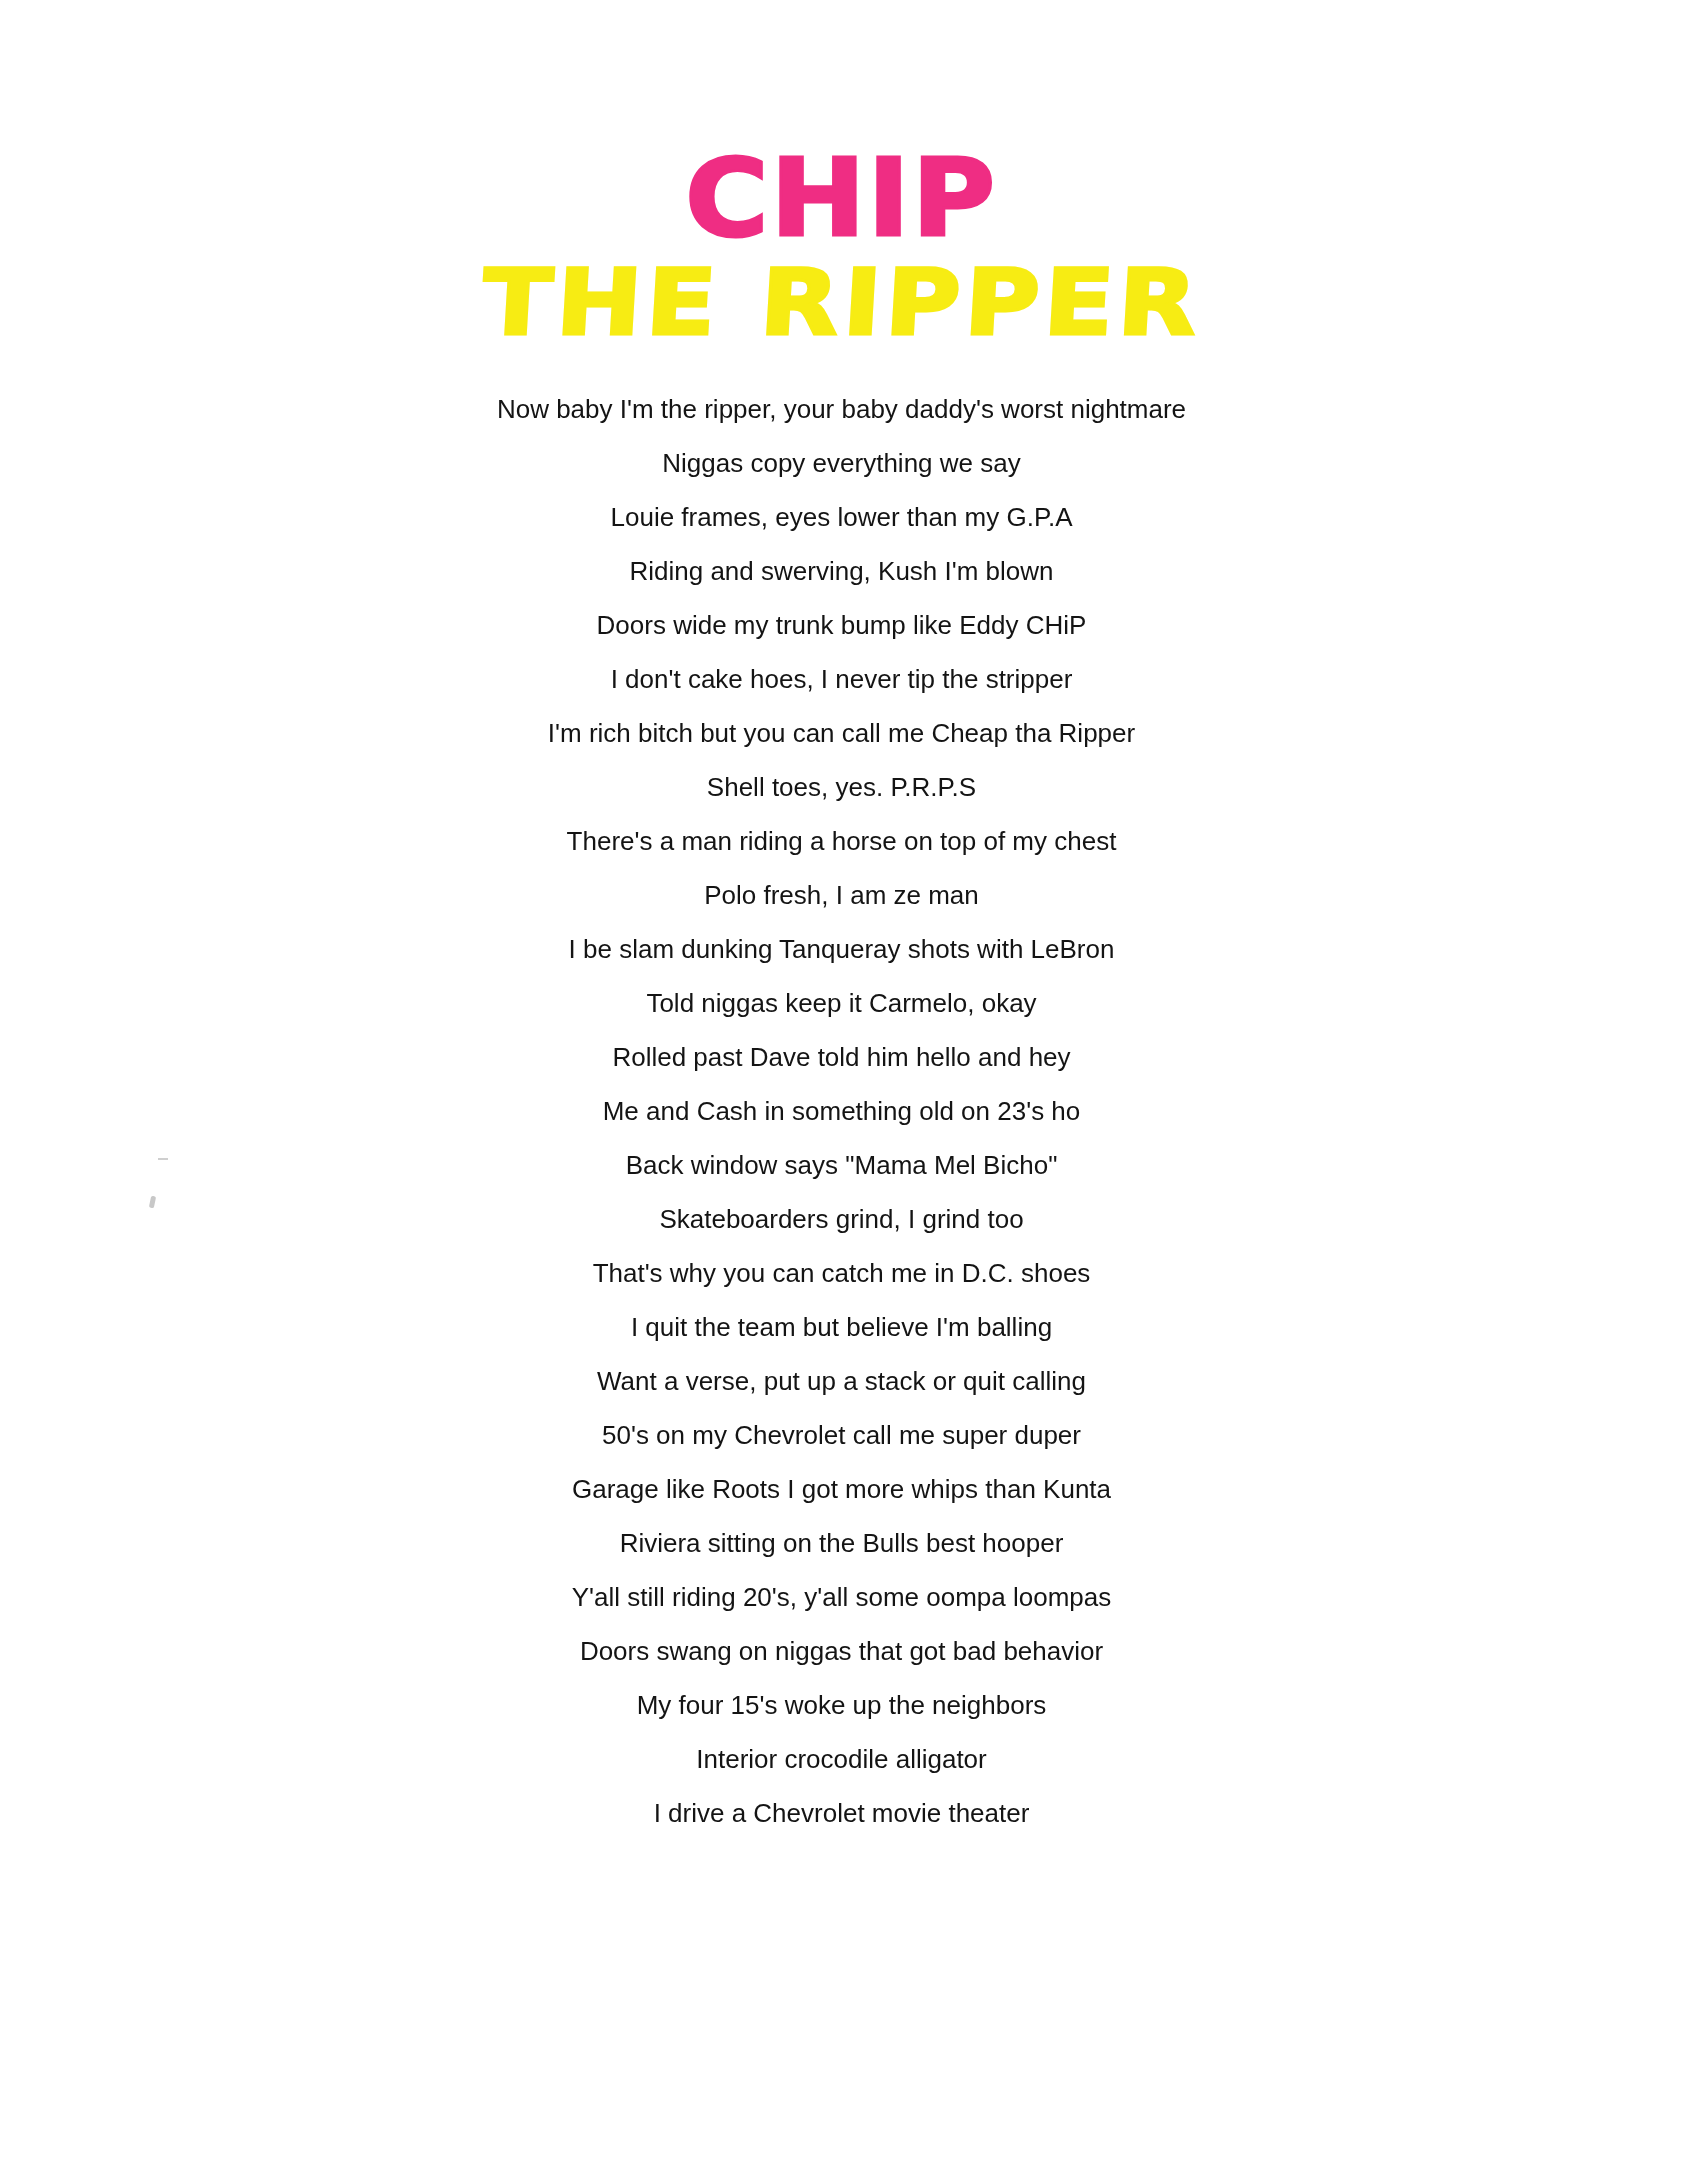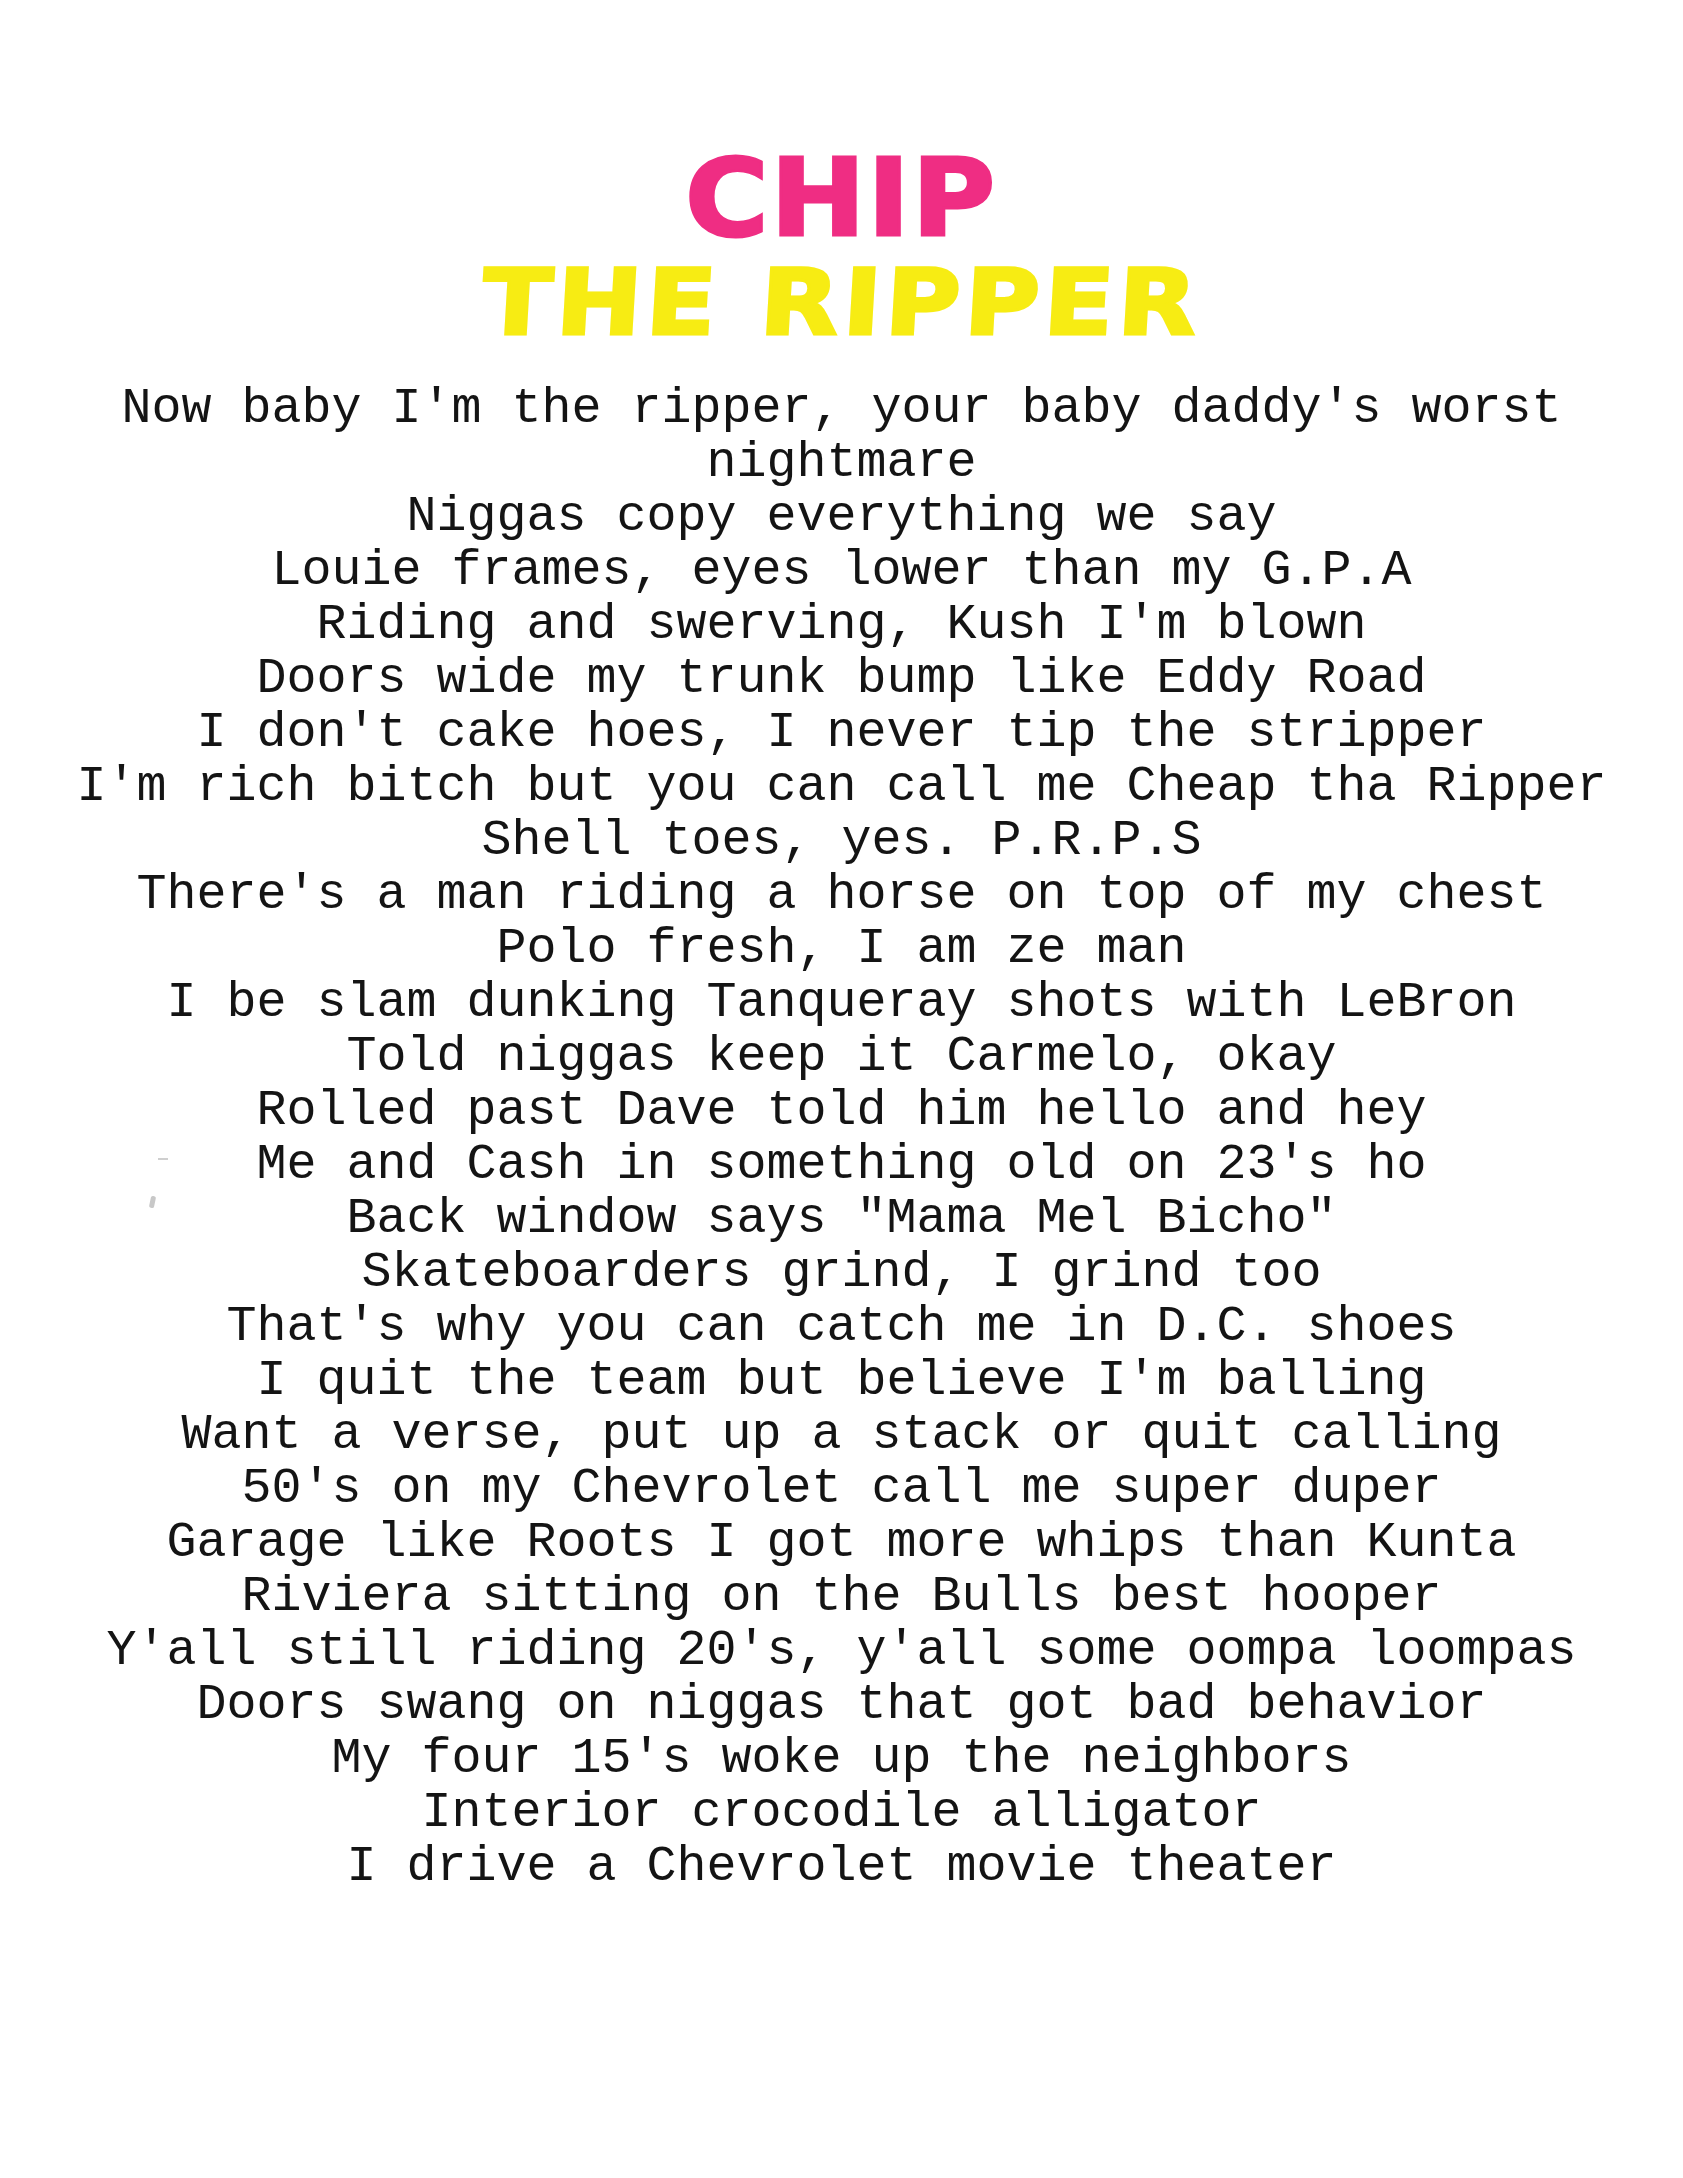--- a/index.html
+++ b/index.html
@@ -61,22 +61,22 @@
 
   .logo-line2-wrap {
     display: block;
     margin-top: 4px;
   }
 
   
   .lyrics {
     margin-top: 34px;
     text-align: center;
-    font-family: Liberation Mono, monospace;
-    font-size: 50px;
+    font-family: Liberation Sans, sans-serif;
+    font-size: 26px;
     line-height: 54px;
     color: #141414;
     padding: 0 73px;
   }
   .lyric-line {
     white-space: pre-wrap;
   }
 
   
   .stray-mark-1 {
@@ -110,21 +110,21 @@
     <div class="logo-line2-wrap">
       <span class="logo-line2">THE RiPPER</span>
     </div>
   </div>
 
   <div class="lyrics">
       <div class="lyric-line">Now baby I'm the ripper, your baby daddy's worst nightmare</div>
       <div class="lyric-line">Niggas copy everything we say</div>
       <div class="lyric-line">Louie frames, eyes lower than my G.P.A</div>
       <div class="lyric-line">Riding and swerving, Kush I'm blown</div>
-      <div class="lyric-line">Doors wide my trunk bump like Eddy Road</div>
+      <div class="lyric-line">Doors wide my trunk bump like Eddy CHiP</div>
       <div class="lyric-line">I don't cake hoes, I never tip the stripper</div>
       <div class="lyric-line">I'm rich bitch but you can call me Cheap tha Ripper</div>
       <div class="lyric-line">Shell toes, yes. P.R.P.S</div>
       <div class="lyric-line">There's a man riding a horse on top of my chest</div>
       <div class="lyric-line">Polo fresh, I am ze man</div>
       <div class="lyric-line">I be slam dunking Tanqueray shots with LeBron</div>
       <div class="lyric-line">Told niggas keep it Carmelo, okay</div>
       <div class="lyric-line">Rolled past Dave told him hello and hey</div>
       <div class="lyric-line">Me and Cash in something old on 23's ho</div>
       <div class="lyric-line">Back window says "Mama Mel Bicho"</div>

